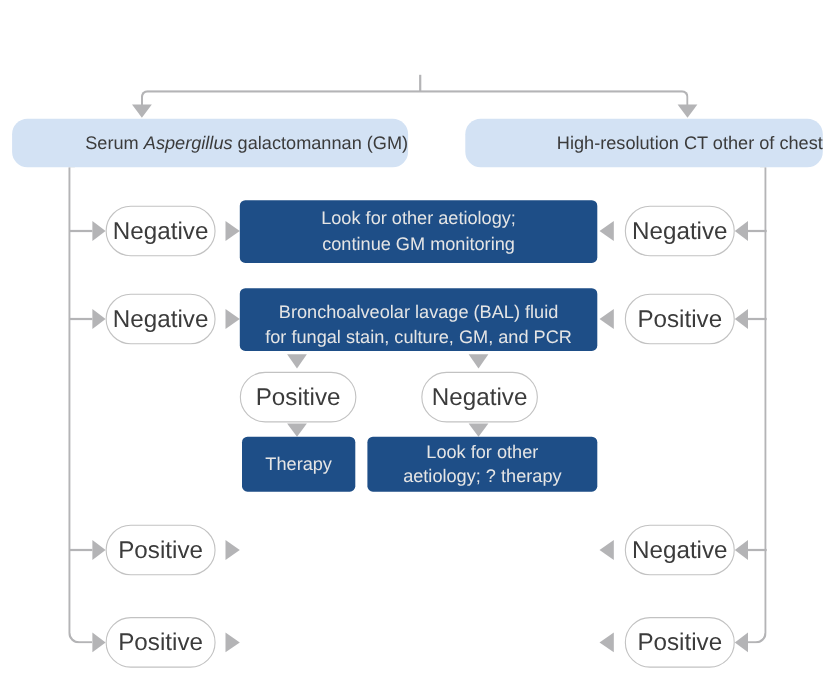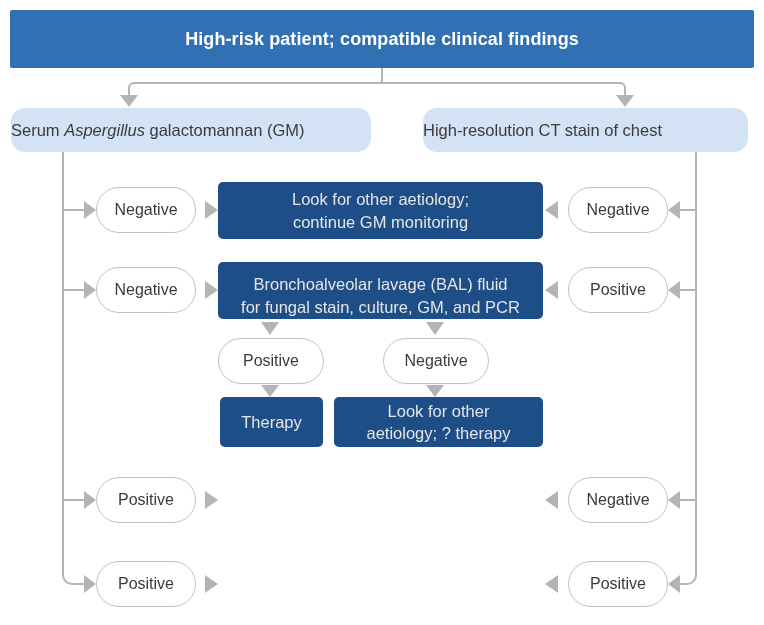--- a/index.html
+++ b/index.html
@@ -27,49 +27,46 @@
   .arr-left.big{border-right-width:13px;}
   .rail-left{position:absolute;left:62px;top:152px;width:22px;height:433px;box-sizing:border-box;
              border-left:2px solid var(--line);border-bottom:2px solid var(--line);
              border-bottom-left-radius:10px;}
   .rail-right{position:absolute;left:675px;top:152px;width:22px;height:433px;box-sizing:border-box;
               border-right:2px solid var(--line);border-bottom:2px solid var(--line);
               border-bottom-right-radius:10px;}
 
   
   .test{position:absolute;top:108px;height:44px;background:var(--light);border-radius:14px;
-        display:flex;align-items:center;justify-content:flex-start;color:#3b3b3b;font-size:16.5px;}
+        display:flex;align-items:center;justify-content:flex-end;color:#3b3b3b;font-size:16.5px;}
   .test em{font-style:italic;}
   .oval{position:absolute;width:100px;height:46px;background:#fff;border:1.5px solid #c2c2c2;
         border-radius:23px;box-sizing:border-box;display:flex;align-items:center;
-        justify-content:center;color:#3b3b3b;font-size:16px;}
+        justify-content:center;color:#3b3b3b;font-size:22px;}
   .navybox{position:absolute;left:218px;width:325px;height:57px;background:var(--navy);
            border-radius:5px;display:flex;align-items:center;justify-content:center;
            color:#e5e5e5;font-size:16.5px;line-height:23px;text-align:center;white-space:pre-line;}
   .navybox.small{height:50px;font-size:16.5px;line-height:22px;}
 </style>
 </head>
 <body>
 
 <div class="stage" style="--banner:#3070b3; --navy:#1e4e87; --light:#d3e2f4; --line:#b4b4b6;">
 
-  <div class="banner">
-    <span>High-risk patient; compatible clinical findings</span>
-  </div>
 
   <div class="gline" style="left:381px;top:68px;width:2px;height:15px;"></div>
   <div class="conn-u"></div>
   <div class="arr-down" style="left:120px;top:95px;"></div>
   <div class="arr-down" style="left:616px;top:95px;"></div>
 
   <div class="test" style="left:11px;width:360px;">
     <span><span>Serum </span><em>Aspergillus</em><span> galactomannan (GM)</span></span>
   </div>
   <div class="test" style="left:423px;width:325px;">
-    <span>High-resolution CT stain of chest</span>
+    <span>High-resolution CT other of chest</span>
   </div>
 
   <div class="rail-left"></div>
   <div class="rail-right"></div>
 
   <div class="gline" style="left:63px;top:209px;width:21px;height:2px;"></div>
   <div class="gline" style="left:63px;top:289px;width:21px;height:2px;"></div>
   <div class="gline" style="left:63px;top:499px;width:21px;height:2px;"></div>
   <div class="arr-right" style="left:84px;top:201px;"></div>
   <div class="arr-right" style="left:84px;top:281px;"></div>

